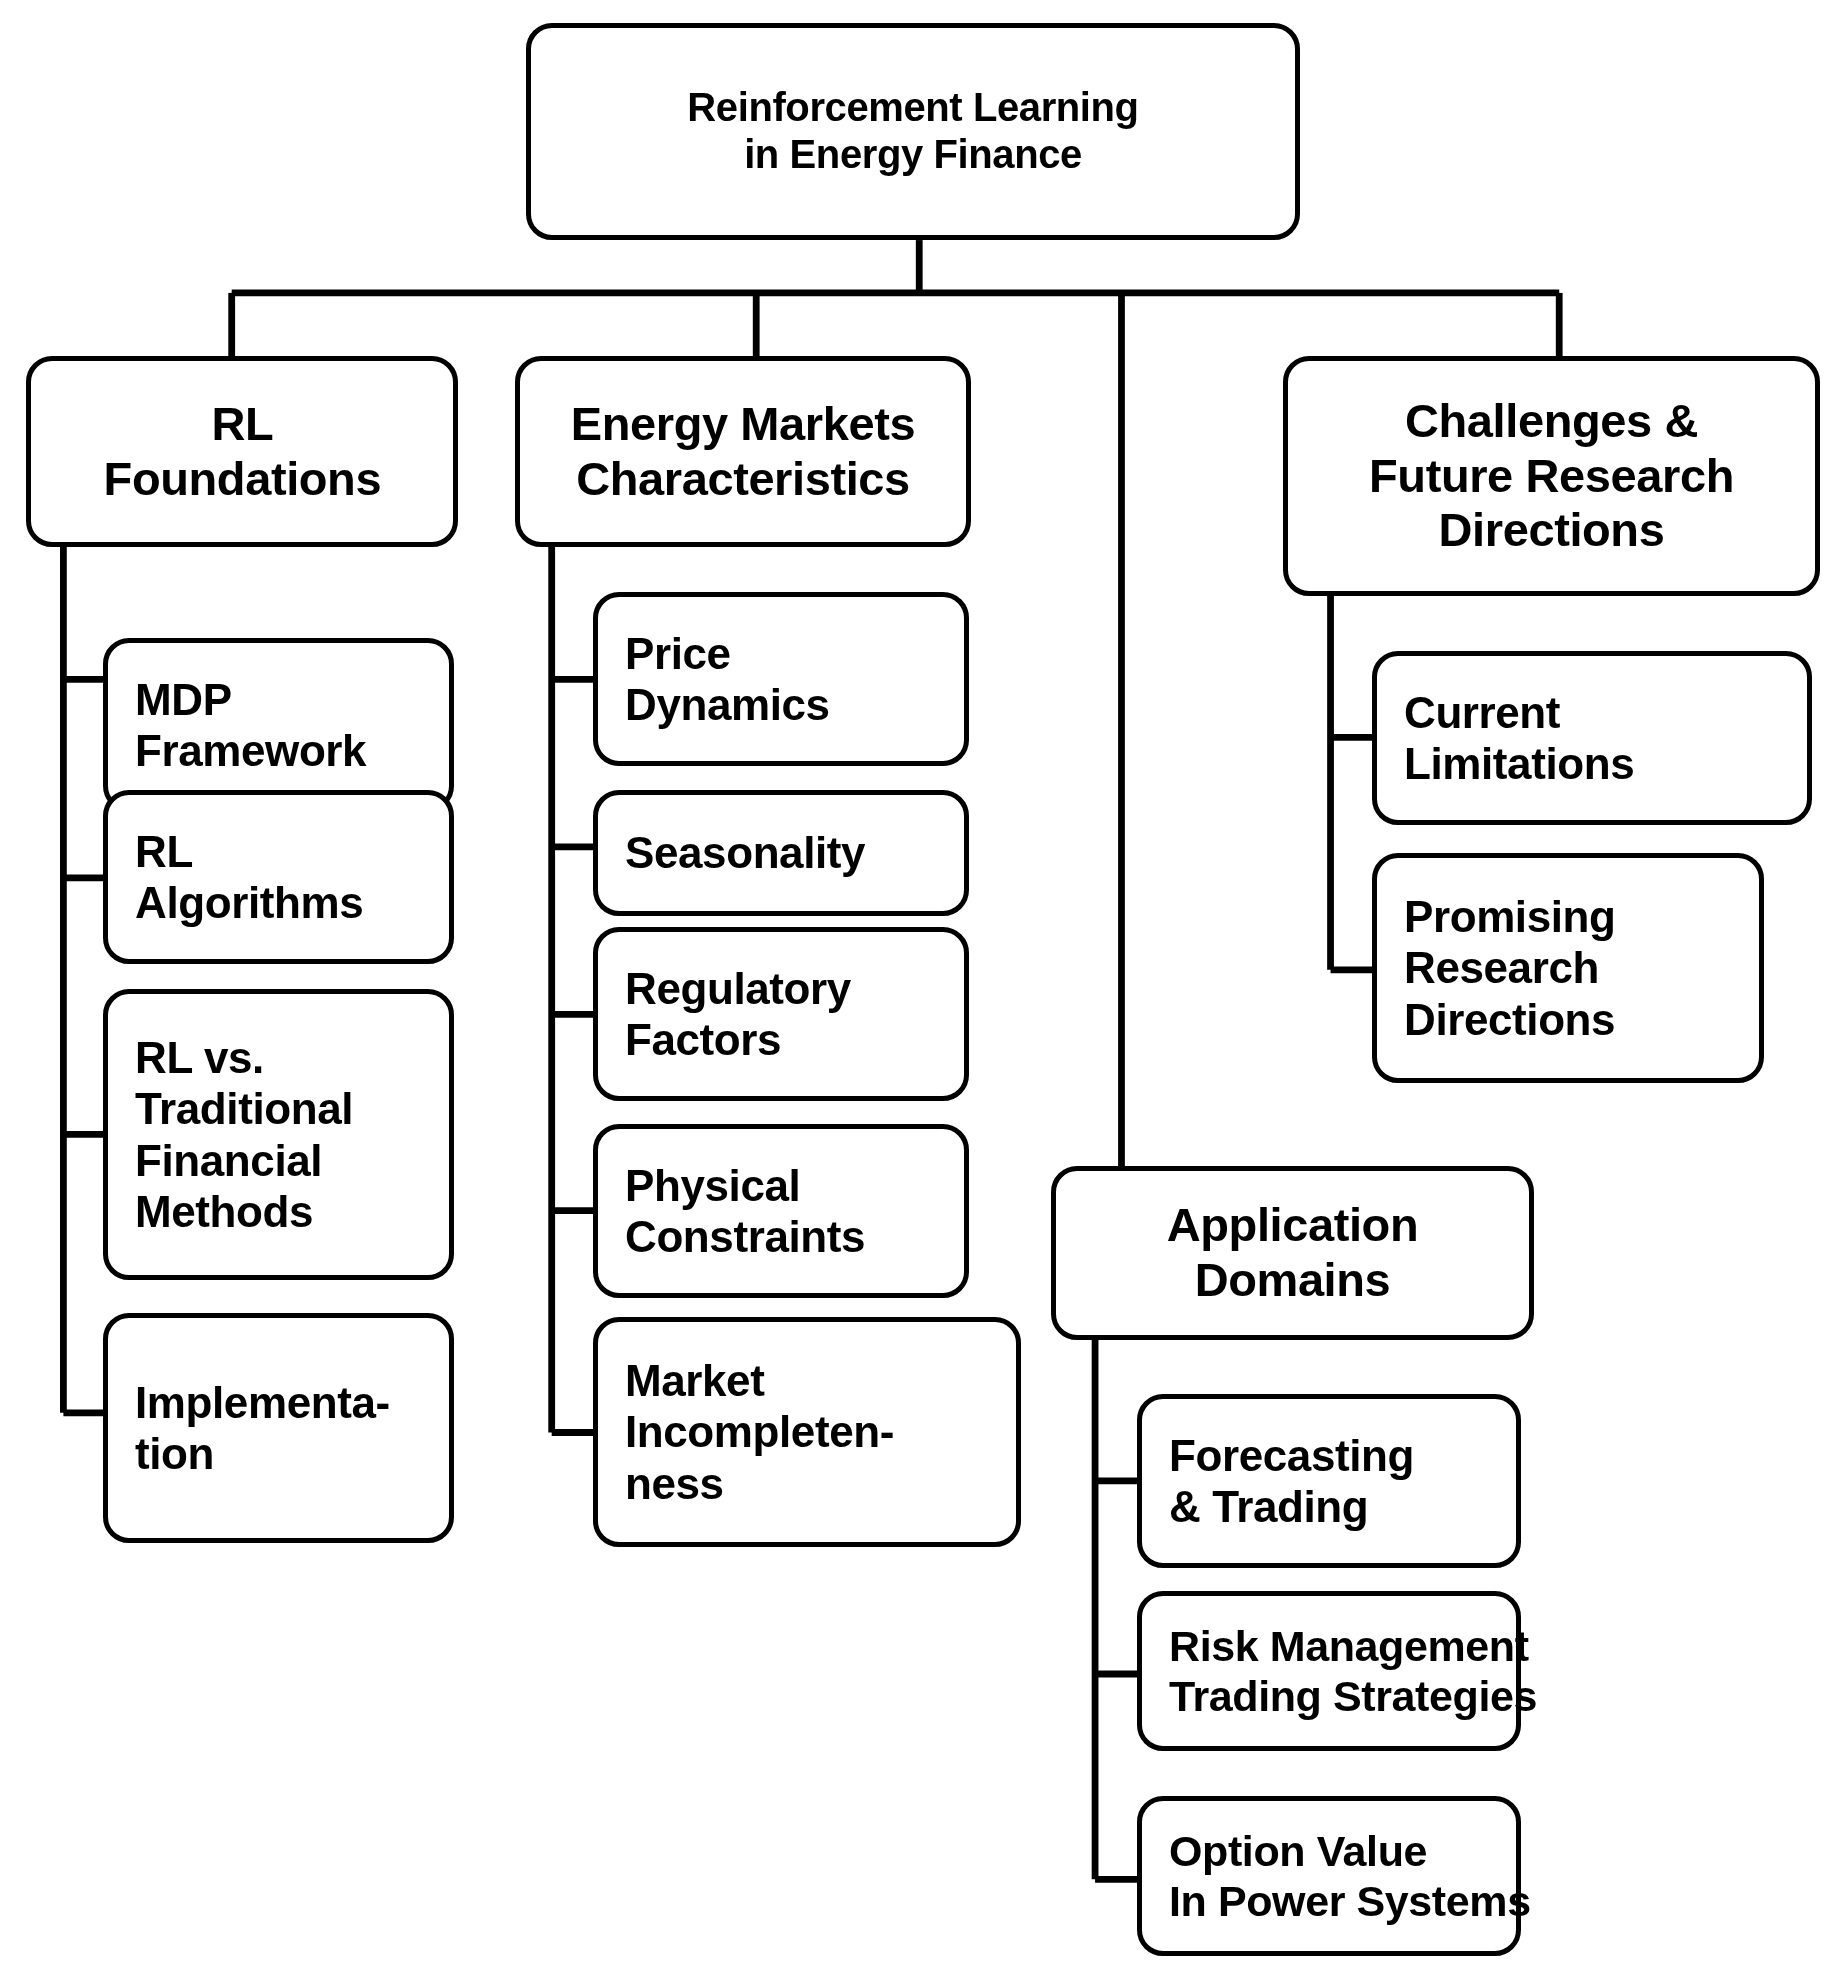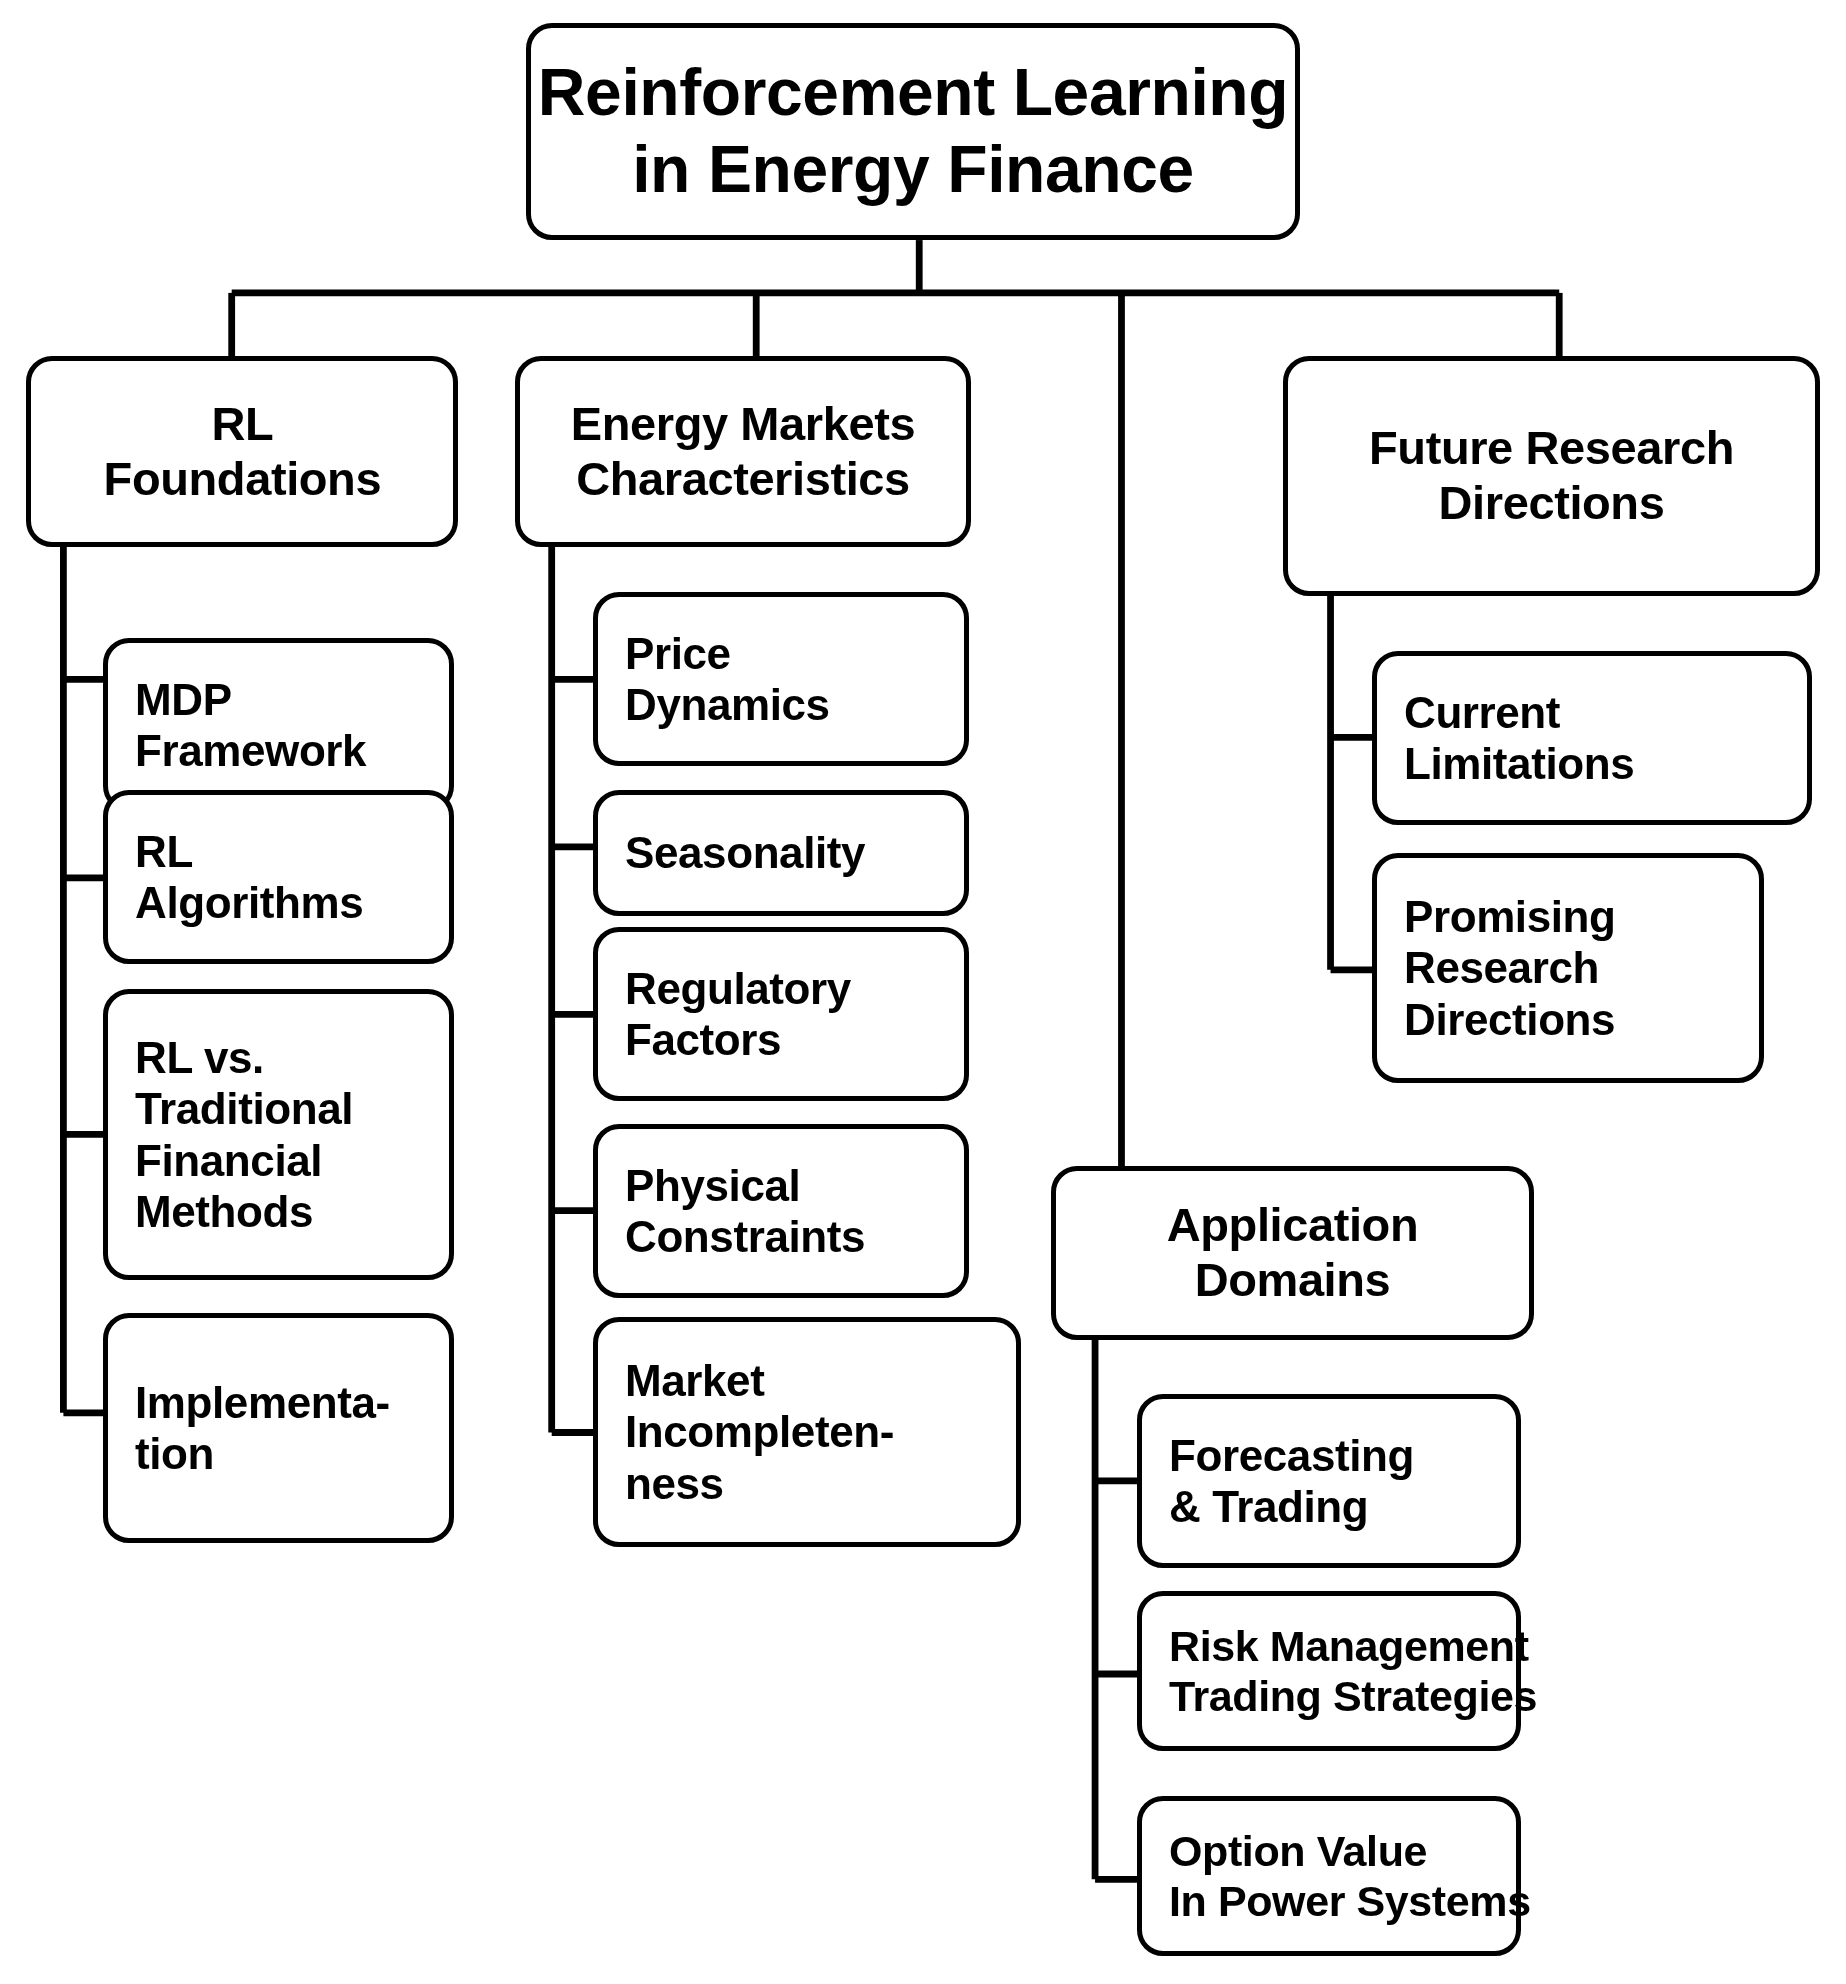--- a/index.html
+++ b/index.html
@@ -2,21 +2,21 @@
 <html style="font-size:12px"><head>
 <meta charset="utf-8">
 <style>
   html,body{margin:0;padding:0;background:#ffffff;}
   body{font-family:"Liberation Sans",sans-serif;}
   #canvas{position:relative;width:1846px;height:1985px;background:#ffffff;overflow:hidden;}
   #wires{position:absolute;left:0;top:0;width:1846px;height:1985px;}
   .node{position:absolute;box-sizing:border-box;background:#ffffff;border:5.3px solid #000000;border-radius:26px;
         display:flex;flex-direction:column;align-items:center;justify-content:center;color:#000;}
   .node .ln{display:block;white-space:pre;}
-  .root{font-weight:bold;font-size:66px;line-height:1.17;letter-spacing:-0.4px;text-align:center;}
+  .root{font-weight:bold;font-size:40px;line-height:1.17;letter-spacing:-0.4px;text-align:center;}
   .branch{font-weight:bold;font-size:47px;line-height:1.16;letter-spacing:-0.4px;text-align:center;}
   .leaf{font-weight:bold;font-size:44px;line-height:1.17;letter-spacing:-0.4px;text-align:left;align-items:flex-start;}
   .leaf .ln{padding-left:27px;}
   .leaf-sm{font-size:43px;}
 </style>
 </head>
 <body>
 
 <div id="canvas">
 
@@ -115,20 +115,21 @@
     <span class="ln">Constraints</span>
   </div>
 
   <div class="node leaf" style="left:593px;top:1317px;width:428px;height:230px;">
     <span class="ln">Market</span>
     <span class="ln">Incompleten-</span>
     <span class="ln">ness</span>
   </div>
 
   <div class="node branch" style="left:1283px;top:356px;width:537px;height:240px;">
+    <span class="ln">Challenges &amp;</span>
     <span class="ln">Future Research</span>
     <span class="ln">Directions</span>
   </div>
 
   <div class="node leaf" style="left:1372px;top:651px;width:440px;height:174px;">
     <span class="ln">Current</span>
     <span class="ln">Limitations</span>
   </div>
 
   <div class="node leaf" style="left:1372px;top:853px;width:392px;height:230px;">

